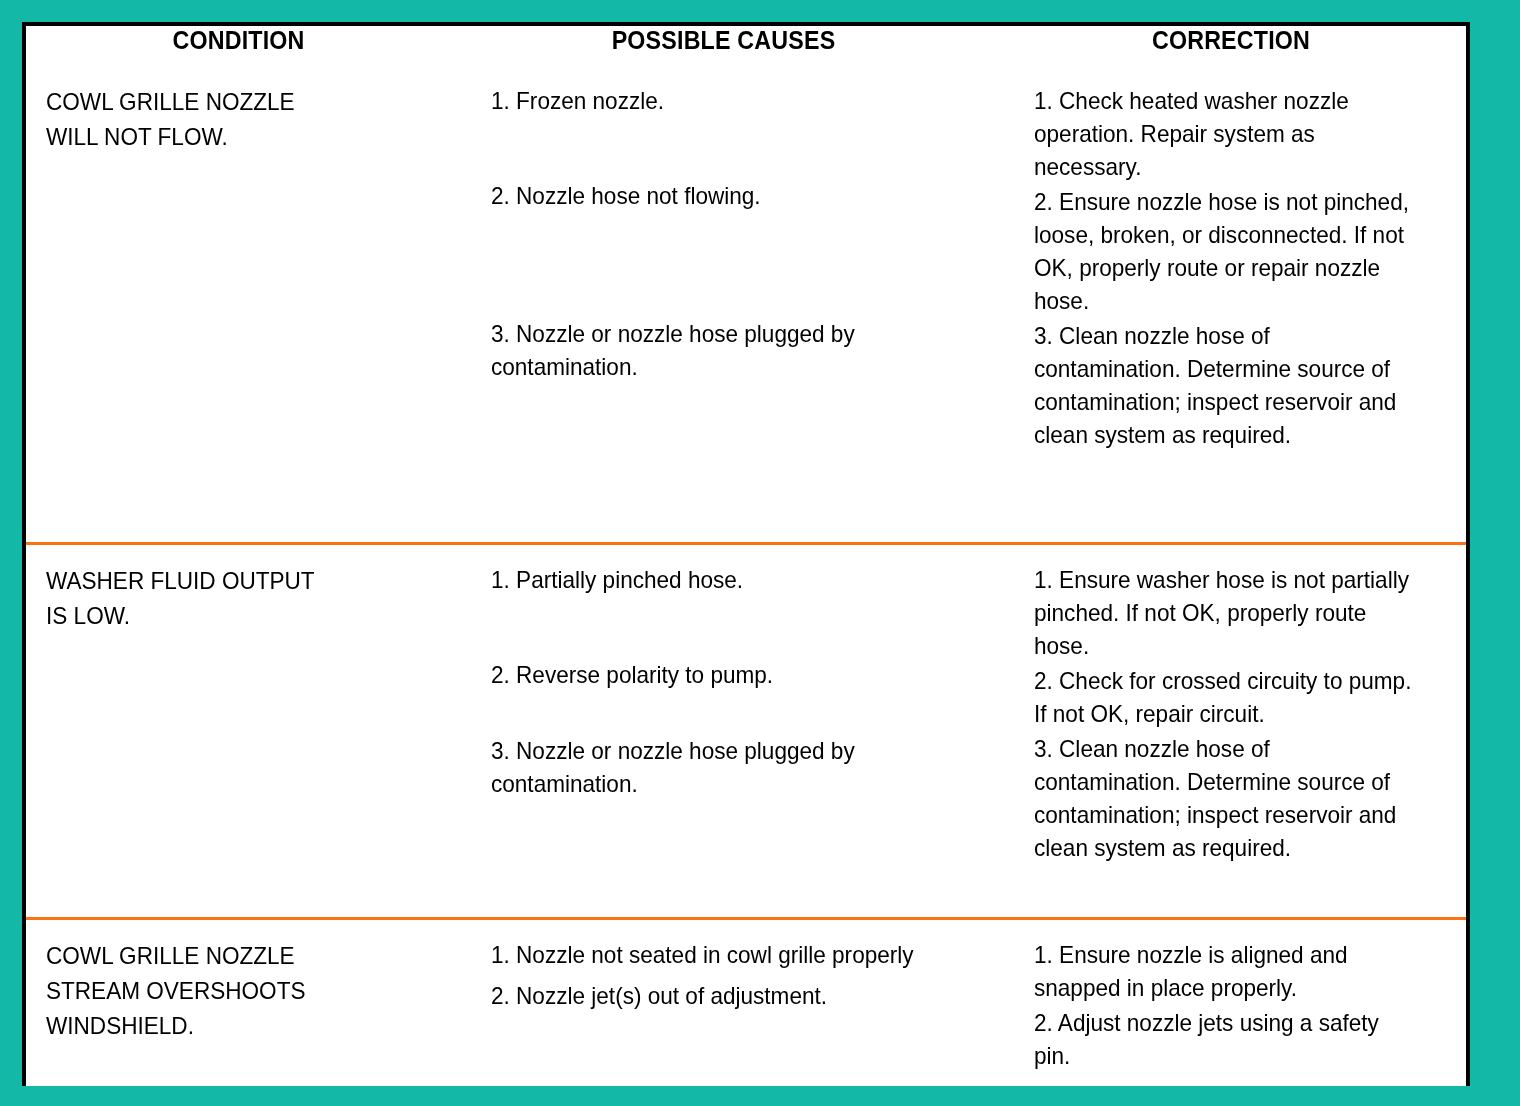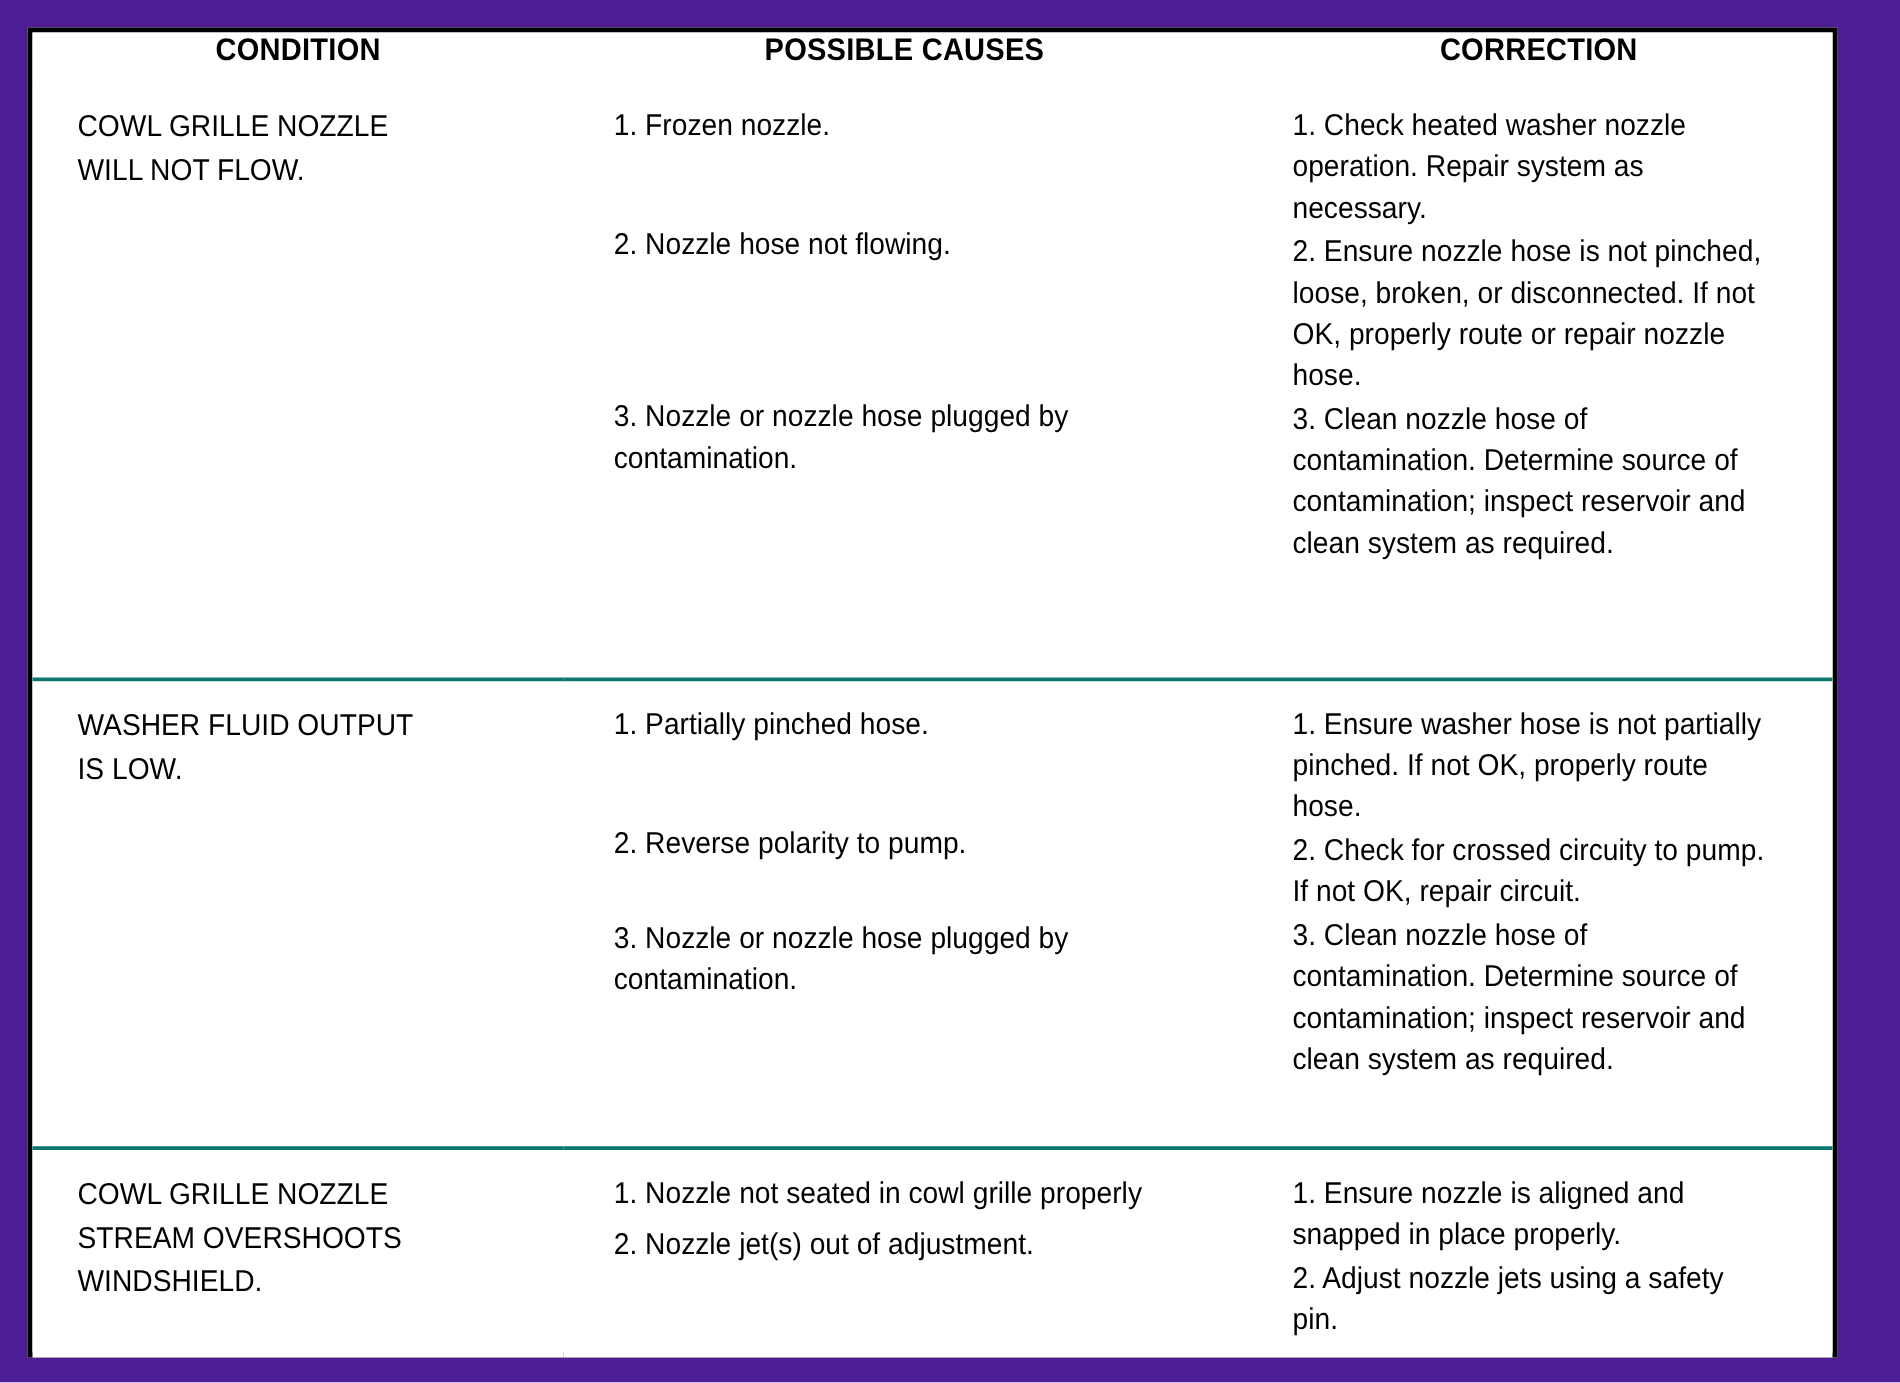--- a/index.html
+++ b/index.html
@@ -12,21 +12,21 @@
     height: 1106px;
     font-family: "Liberation Sans", sans-serif;
     color: #000000;
     overflow: hidden;
   }
 
   #page {
     position: relative;
     width: 1520px;
     height: 1106px;
-    background: #4c1d95;
+    background: #14b8a6;
   }
 
   
   .tbl-wrap {
     position: absolute;
     left: 22px;
     top: 22px;
     width: 1448px;
     height: 1064px;
     border: 4px solid #000000;
@@ -67,29 +67,29 @@
     font-weight: bold;
     letter-spacing: 0.2px;
     line-height: 28px;
     display: block;
     transform: scaleX(0.93);
     transform-origin: center center;
   }
 
   
   tbody tr.row-sep td {
-    border-top: 3px solid #0f766e;
+    border-top: 3px solid #f97316;
   }
 
   .cell-inner {
     padding: 16px 18px 14px 30px;
     box-sizing: border-box;
   }
   .cell-inner.cond {
-    padding-left: 36px;
+    padding-left: 20px;
     padding-top: 18px;
   }
   .cell-inner.cause {
     padding-left: 40px;
     padding-top: 18px;
   }
   .cell-inner.corr {
     padding-left: 38px;
     padding-right: 30px;
     padding-top: 18px;

